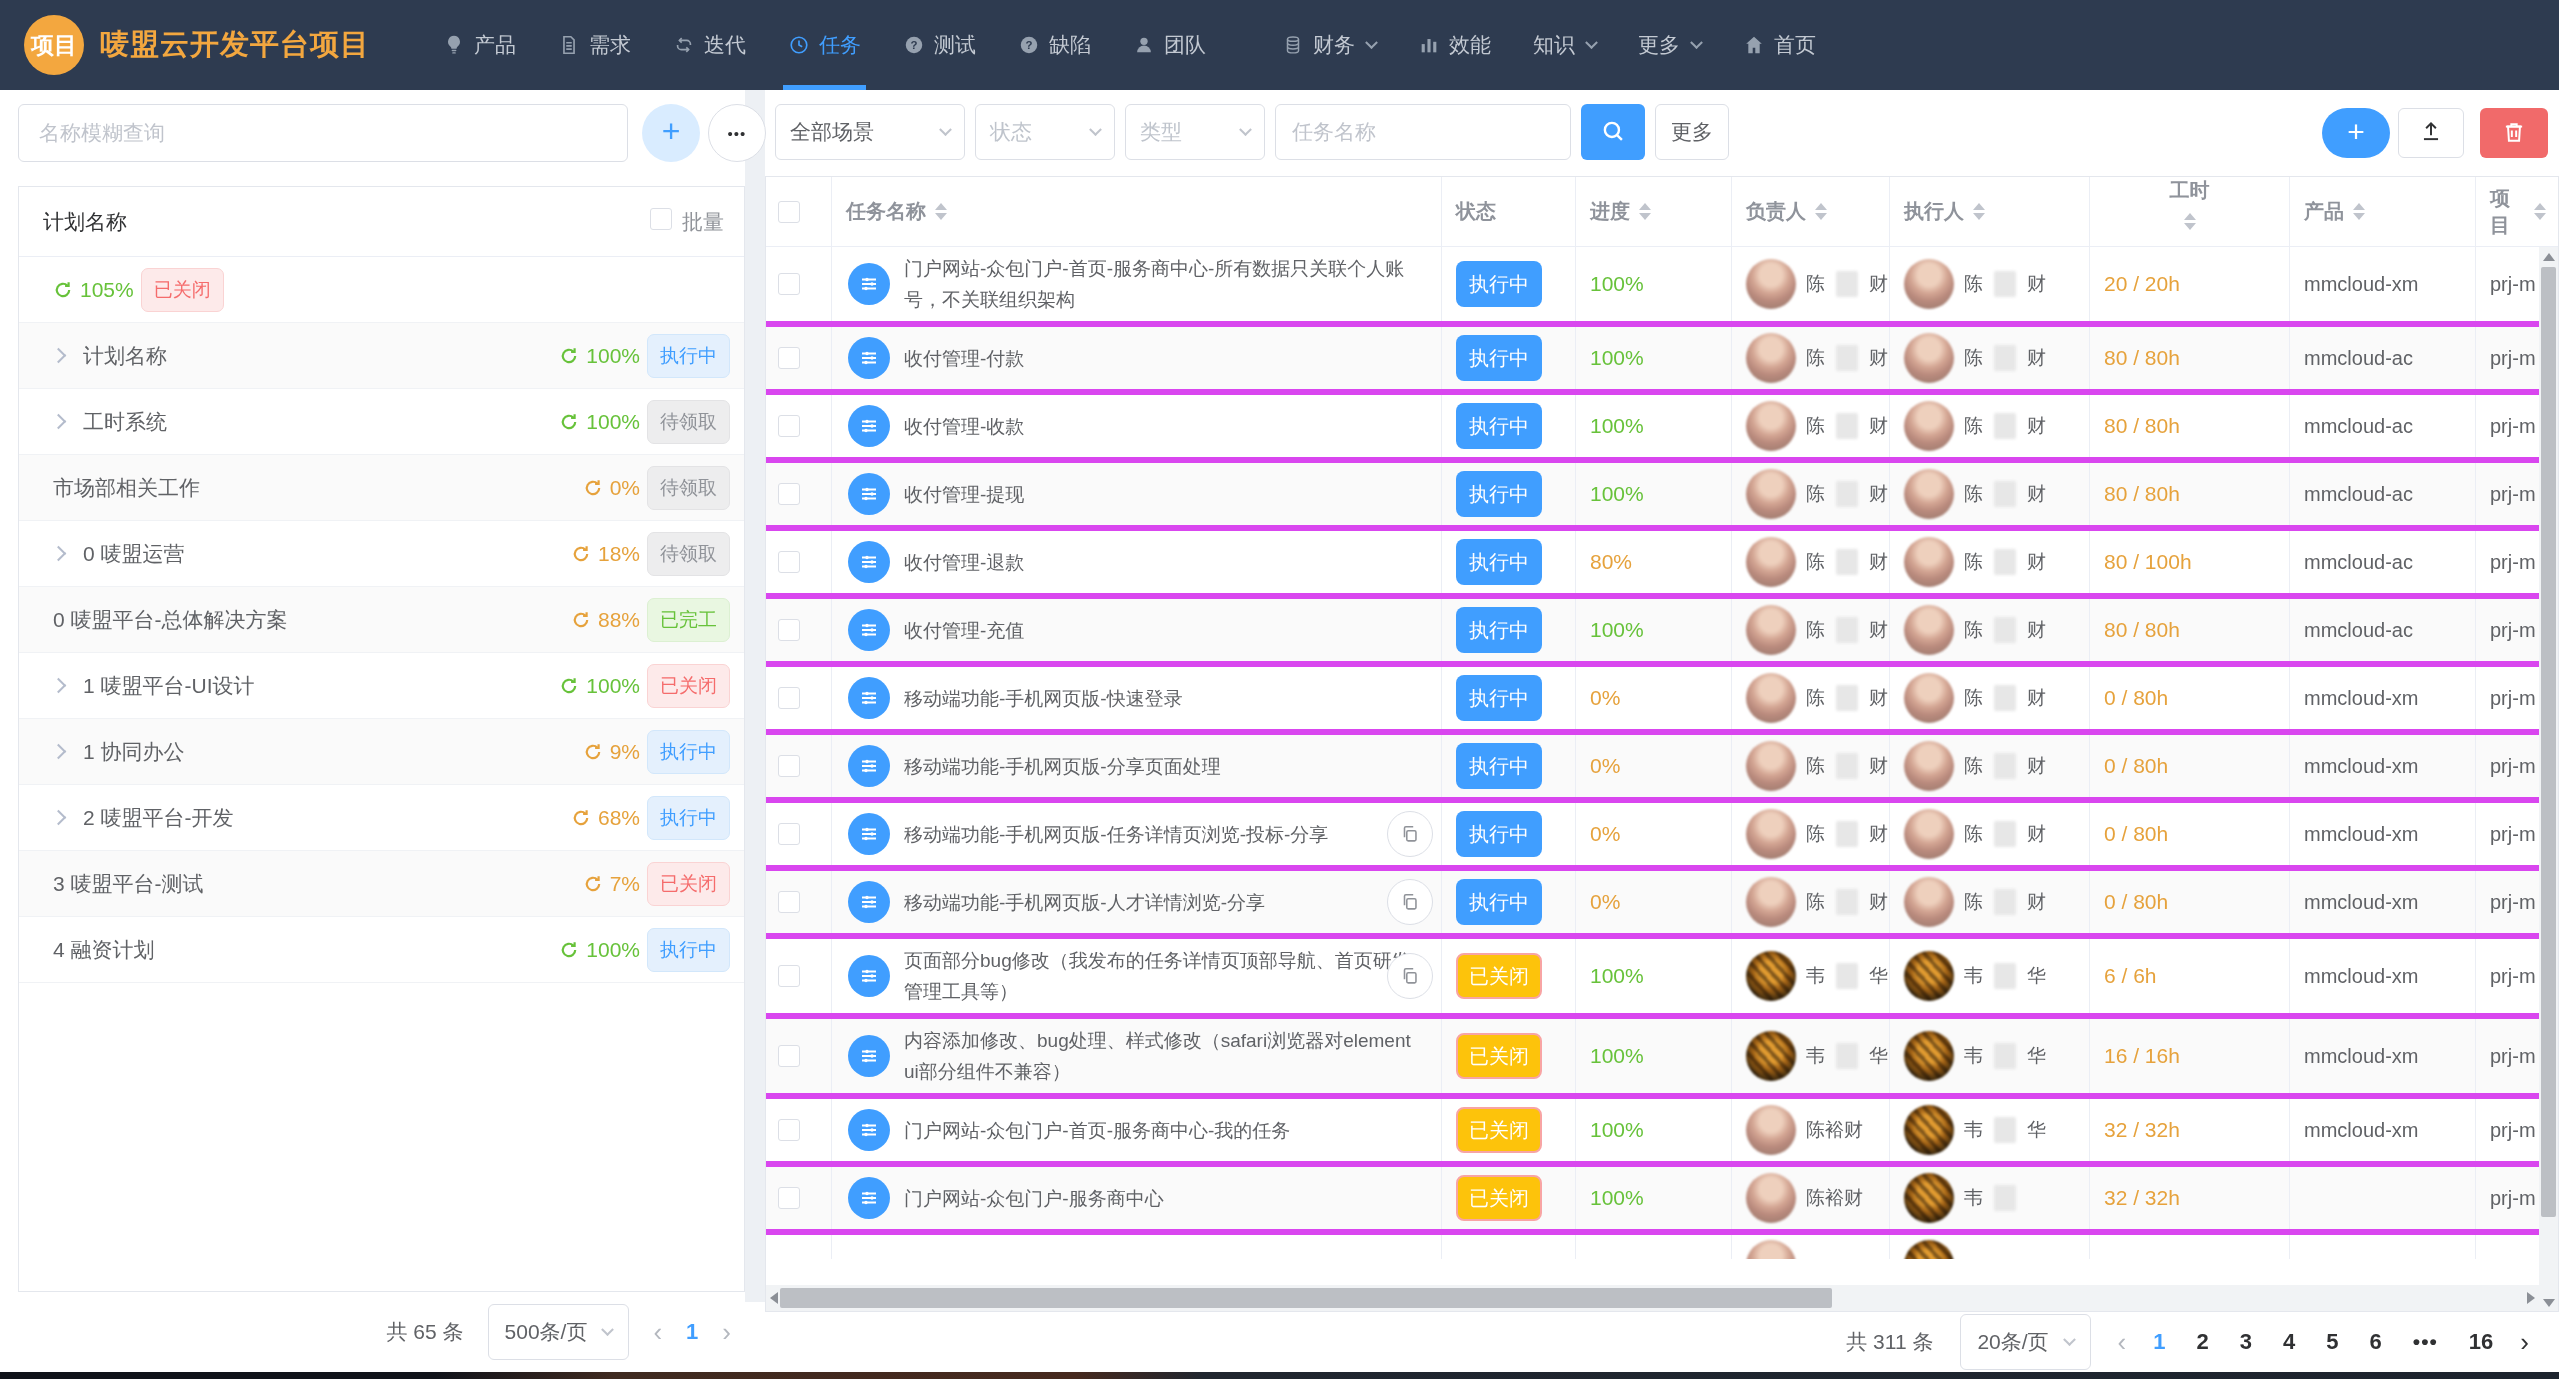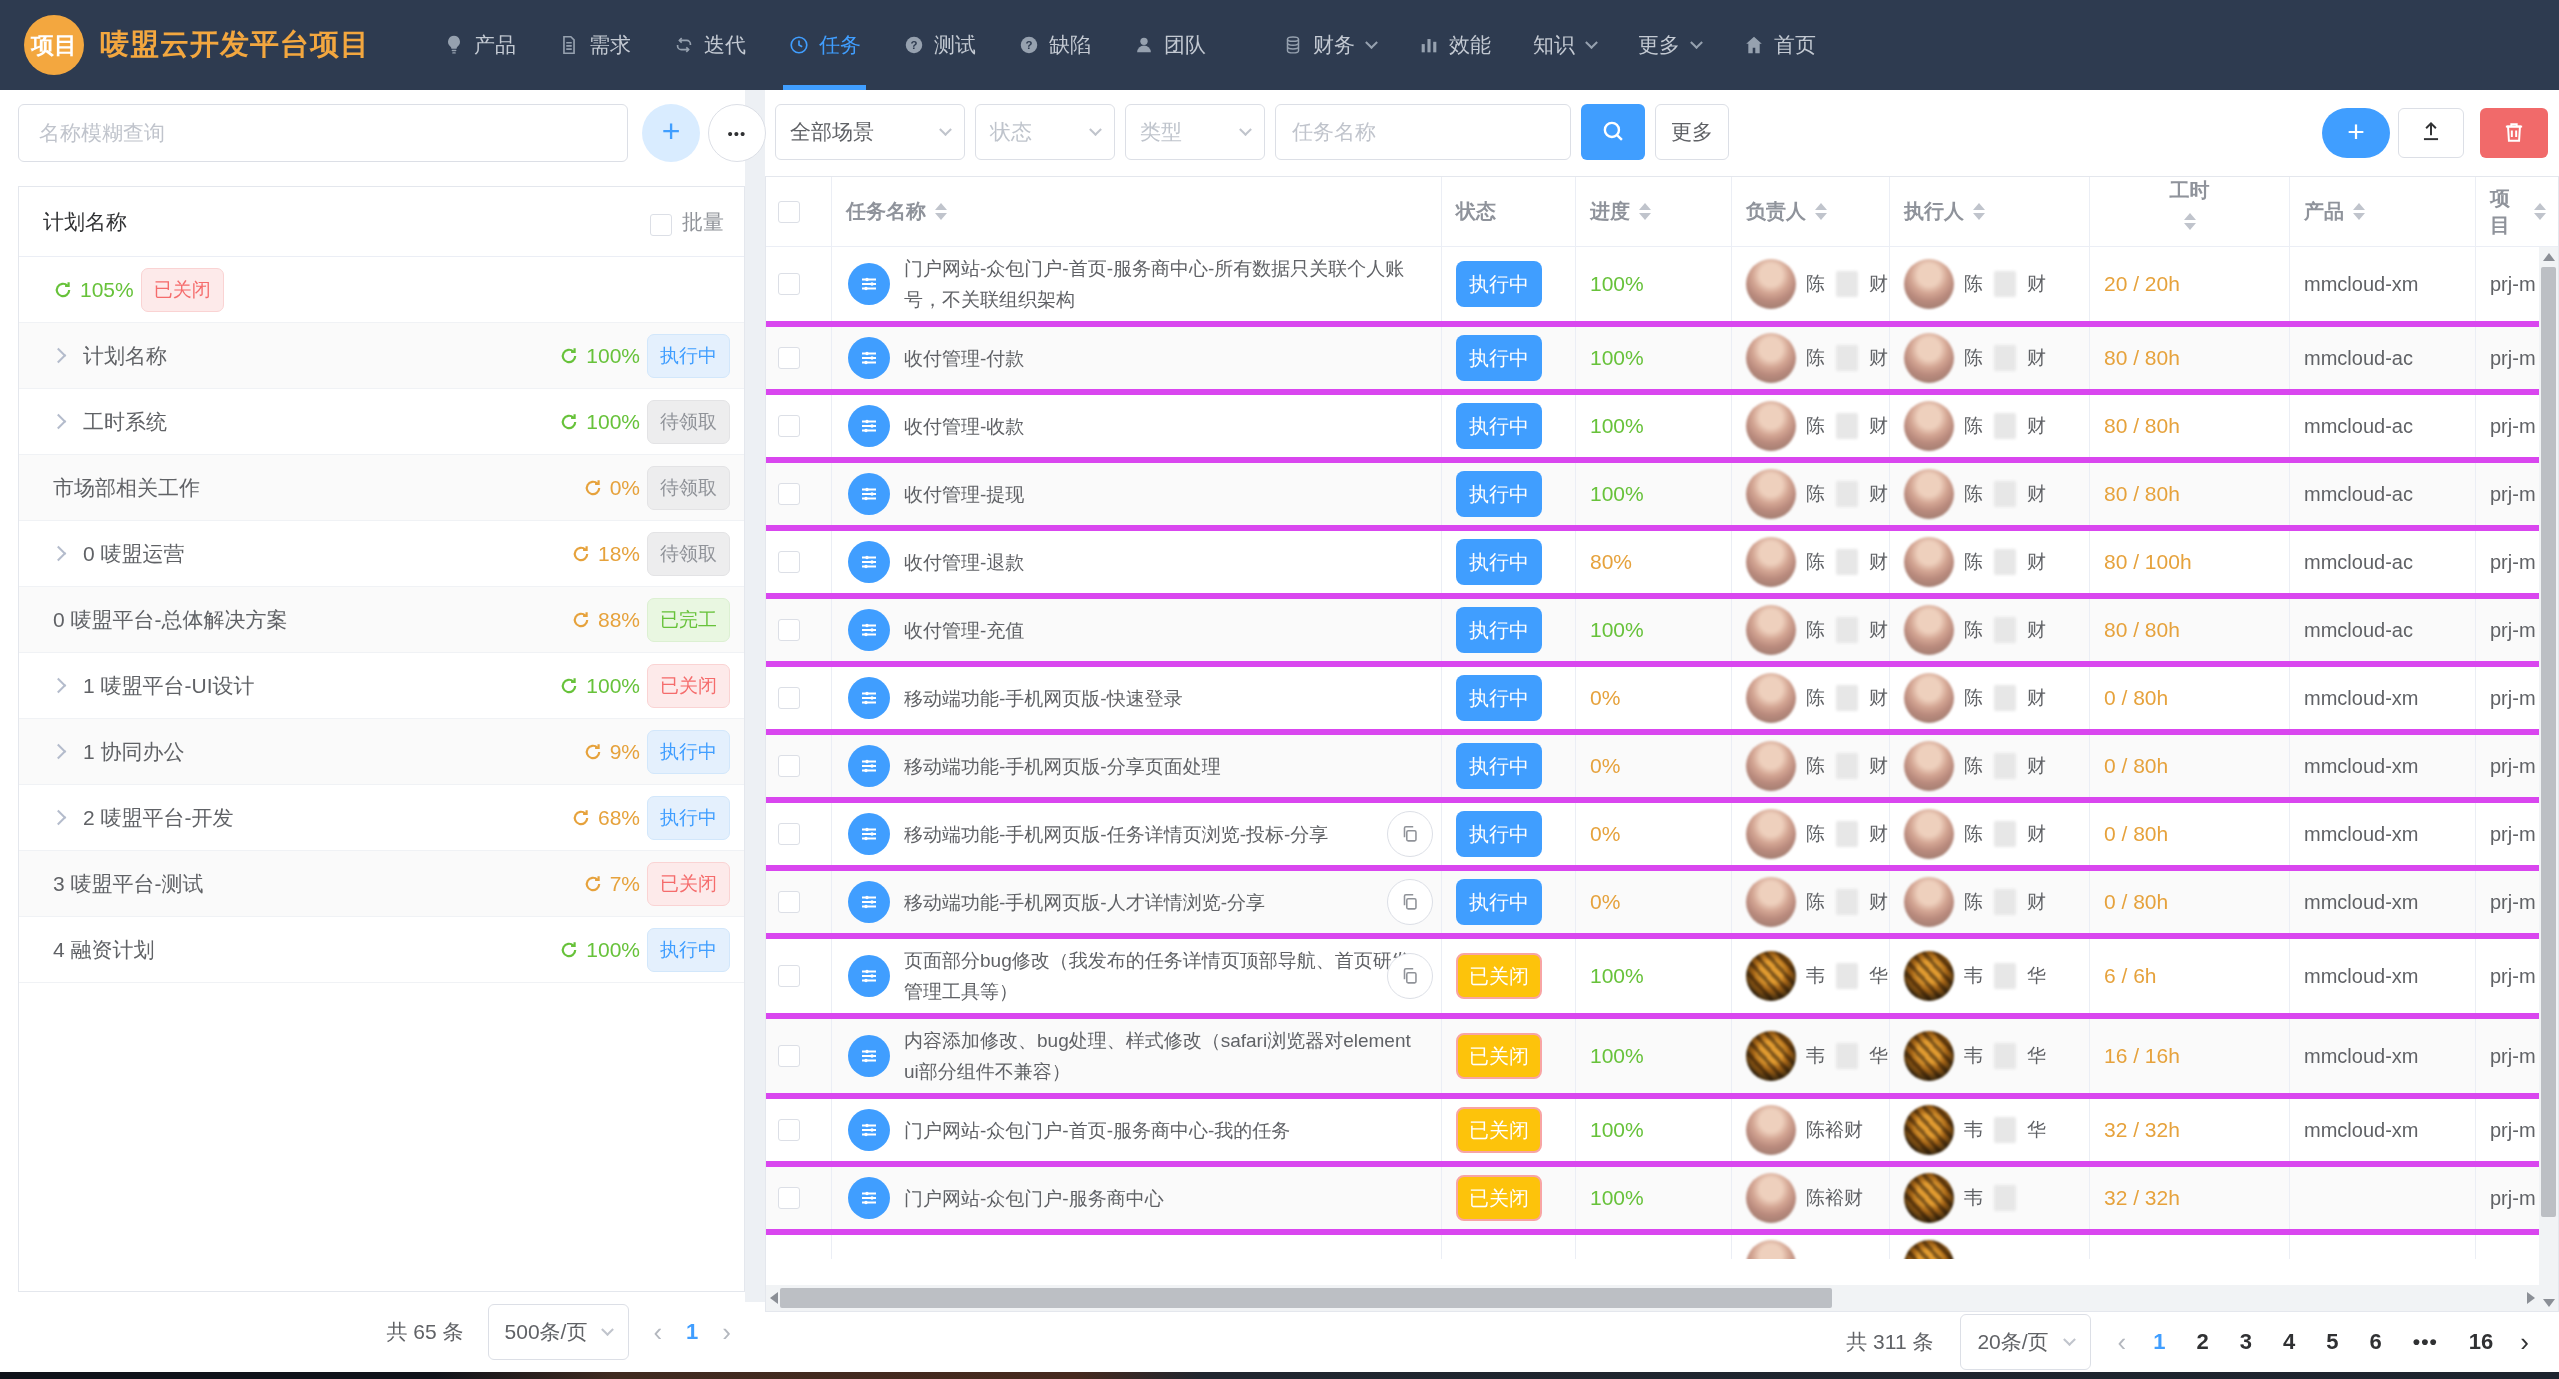--- a/index.html
+++ b/index.html
@@ -27,21 +27,21 @@
 input::placeholder { color:#c0c4cc; }
 .round-btn { position:absolute; top:104px; width:58px; height:58px; border-radius:50%; display:flex; align-items:center; justify-content:center; cursor:pointer; }
 .lp-add { left:642px; background:#d9ecff; color:#409eff; }
 .lp-add::before { content:"+"; font-size:32px; font-weight:300; margin-top:-3px; }
 .lp-more { left:708px; background:#fff; border:1px solid #dcdfe6; color:#303133; }
 .lp-more::before { content:"•••"; font-size:15px; letter-spacing:1px; }
 
 .left-card { position:absolute; left:18px; top:186px; width:727px; height:1106px; border:1px solid #e4e7ed; background:#fff; overflow:hidden; }
 .lc-header { height:70px; display:flex; align-items:center; justify-content:space-between; padding:0 20px 0 24px; border-bottom:1px solid #ebeef5; }
 .lc-title { font-size:21px; font-weight:normal; color:#303133; }
-.lc-batch { display:flex; align-items:flex-end; gap:10px; color:#909399; font-size:21px; }
+.lc-batch { display:flex; align-items:flex-start; gap:10px; color:#909399; font-size:21px; }
 .checkbox { width:22px; height:22px; border:1px solid #dcdfe6; border-radius:3px; background:#fff; display:inline-block; flex:none; cursor:pointer; }
 
 .plan-row { height:66px; display:flex; align-items:center; padding:0 14px 0 34px; border-bottom:1px solid #f0f2f5; font-size:21px; color:#606266; cursor:pointer; }
 .plan-row:nth-child(even) { background:#fafafa; }
 .plan-arrow { width:11px; height:11px; border-top:2px solid #b4bccc; border-right:2px solid #b4bccc; transform:rotate(45deg); margin-right:19px; flex:none; }
 .plan-name { flex:1; white-space:nowrap; overflow:hidden; }
 .plan-right { display:flex; align-items:center; gap:7px; flex:none; }
 .refresh-ic { display:flex; }
 .pct { font-size:21px; }
 .pct-green { color:#67c23a; } .pct-orange { color:#e6a23c; }

